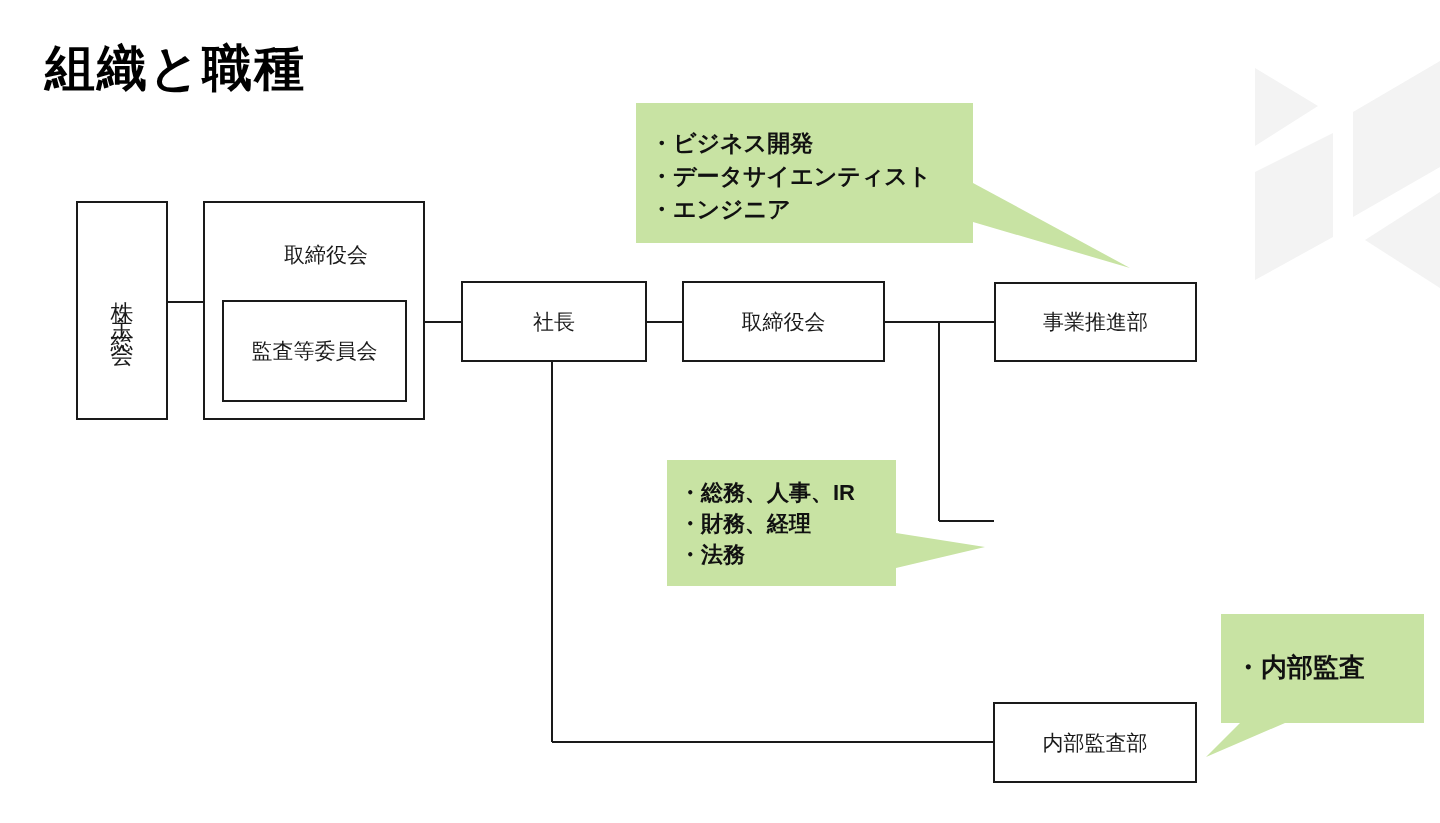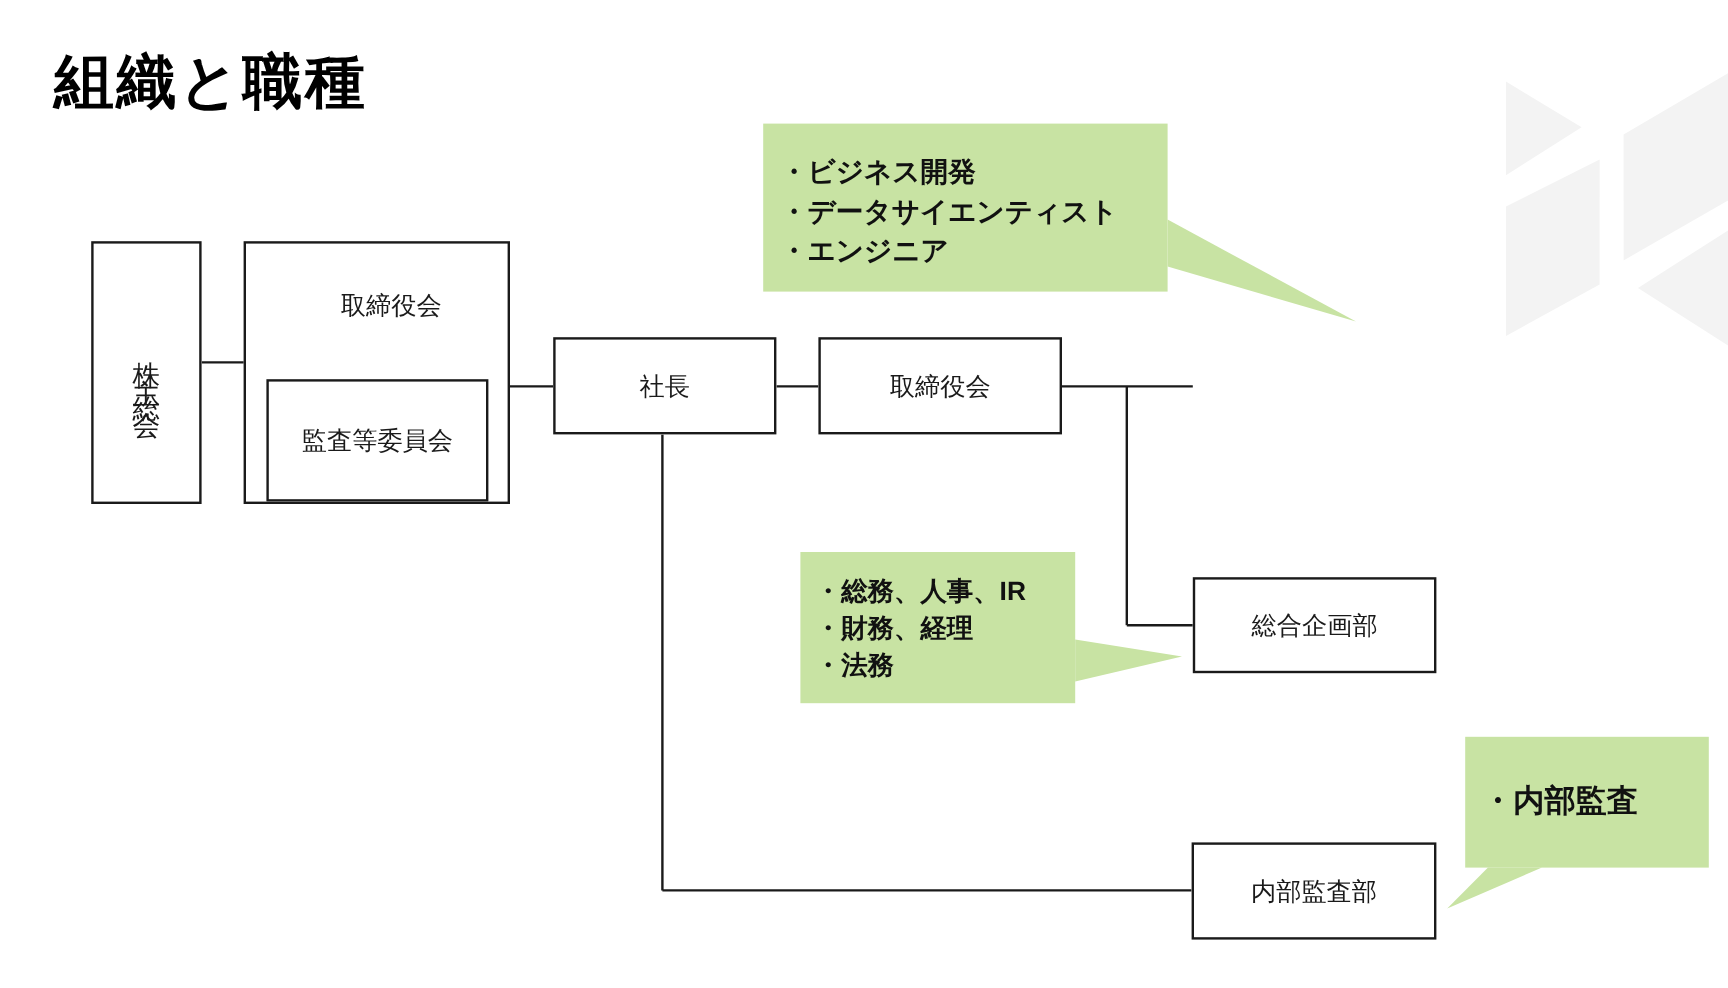--- a/index.html
+++ b/index.html
@@ -44,21 +44,21 @@
     display: flex;
     align-items: center;
     justify-content: center;
     font-size: 21px;
     color: #1a1a1a;
     text-align: center;
   }
   .box-shareholders { left: 76px;  top: 201px; width: 92px;  height: 219px; }
   .box-board        { left: 203px; top: 201px; width: 222px; height: 219px; align-items: flex-start; }
   .box-board .box-label { padding-top: 38px; margin-left: 24px; }
-  .box-audit-committee { left: 222px; top: 316px; width: 185px; height: 102px; z-index: 3; font-family: Liberation Mono, monospace; }
+  .box-audit-committee { left: 222px; top: 300px; width: 185px; height: 102px; z-index: 3; font-family: Liberation Mono, monospace; }
   .box-president          { left: 461px; top: 281px; width: 186px; height: 81px; }
   .box-management-meeting { left: 682px; top: 281px; width: 203px; height: 81px; }
   .box-business-promotion { left: 994px; top: 282px; width: 203px; height: 80px; }
   .box-general-planning   { left: 994px; top: 481px; width: 203px; height: 80px; }
   .box-internal-audit     { left: 993px; top: 702px; width: 204px; height: 81px; }
   .vertical-label {
     writing-mode: vertical-rl;
     letter-spacing: 14px;
     font-size: 23px;
     line-height: 1;
@@ -134,24 +134,24 @@
   </div>
 
   <div class="box box-president">
     <span class="box-label">社長</span>
   </div>
 
   <div class="box box-management-meeting">
     <span class="box-label">取締役会</span>
   </div>
 
+  <div class="box box-business-promotion">
+    <span class="box-label">事業推進部</span>
+  </div>
 
-  <div class="box box-general-planning">
-    <span class="box-label">総合企画部</span>
-  </div>
 
   <div class="box box-internal-audit">
     <span class="box-label">内部監査部</span>
   </div>
 
   <div class="callout callout-business">
     <div class="callout-line">・ビジネス開発</div>
     <div class="callout-line">・データサイエンティスト</div>
     <div class="callout-line">・エンジニア</div>
   </div>

